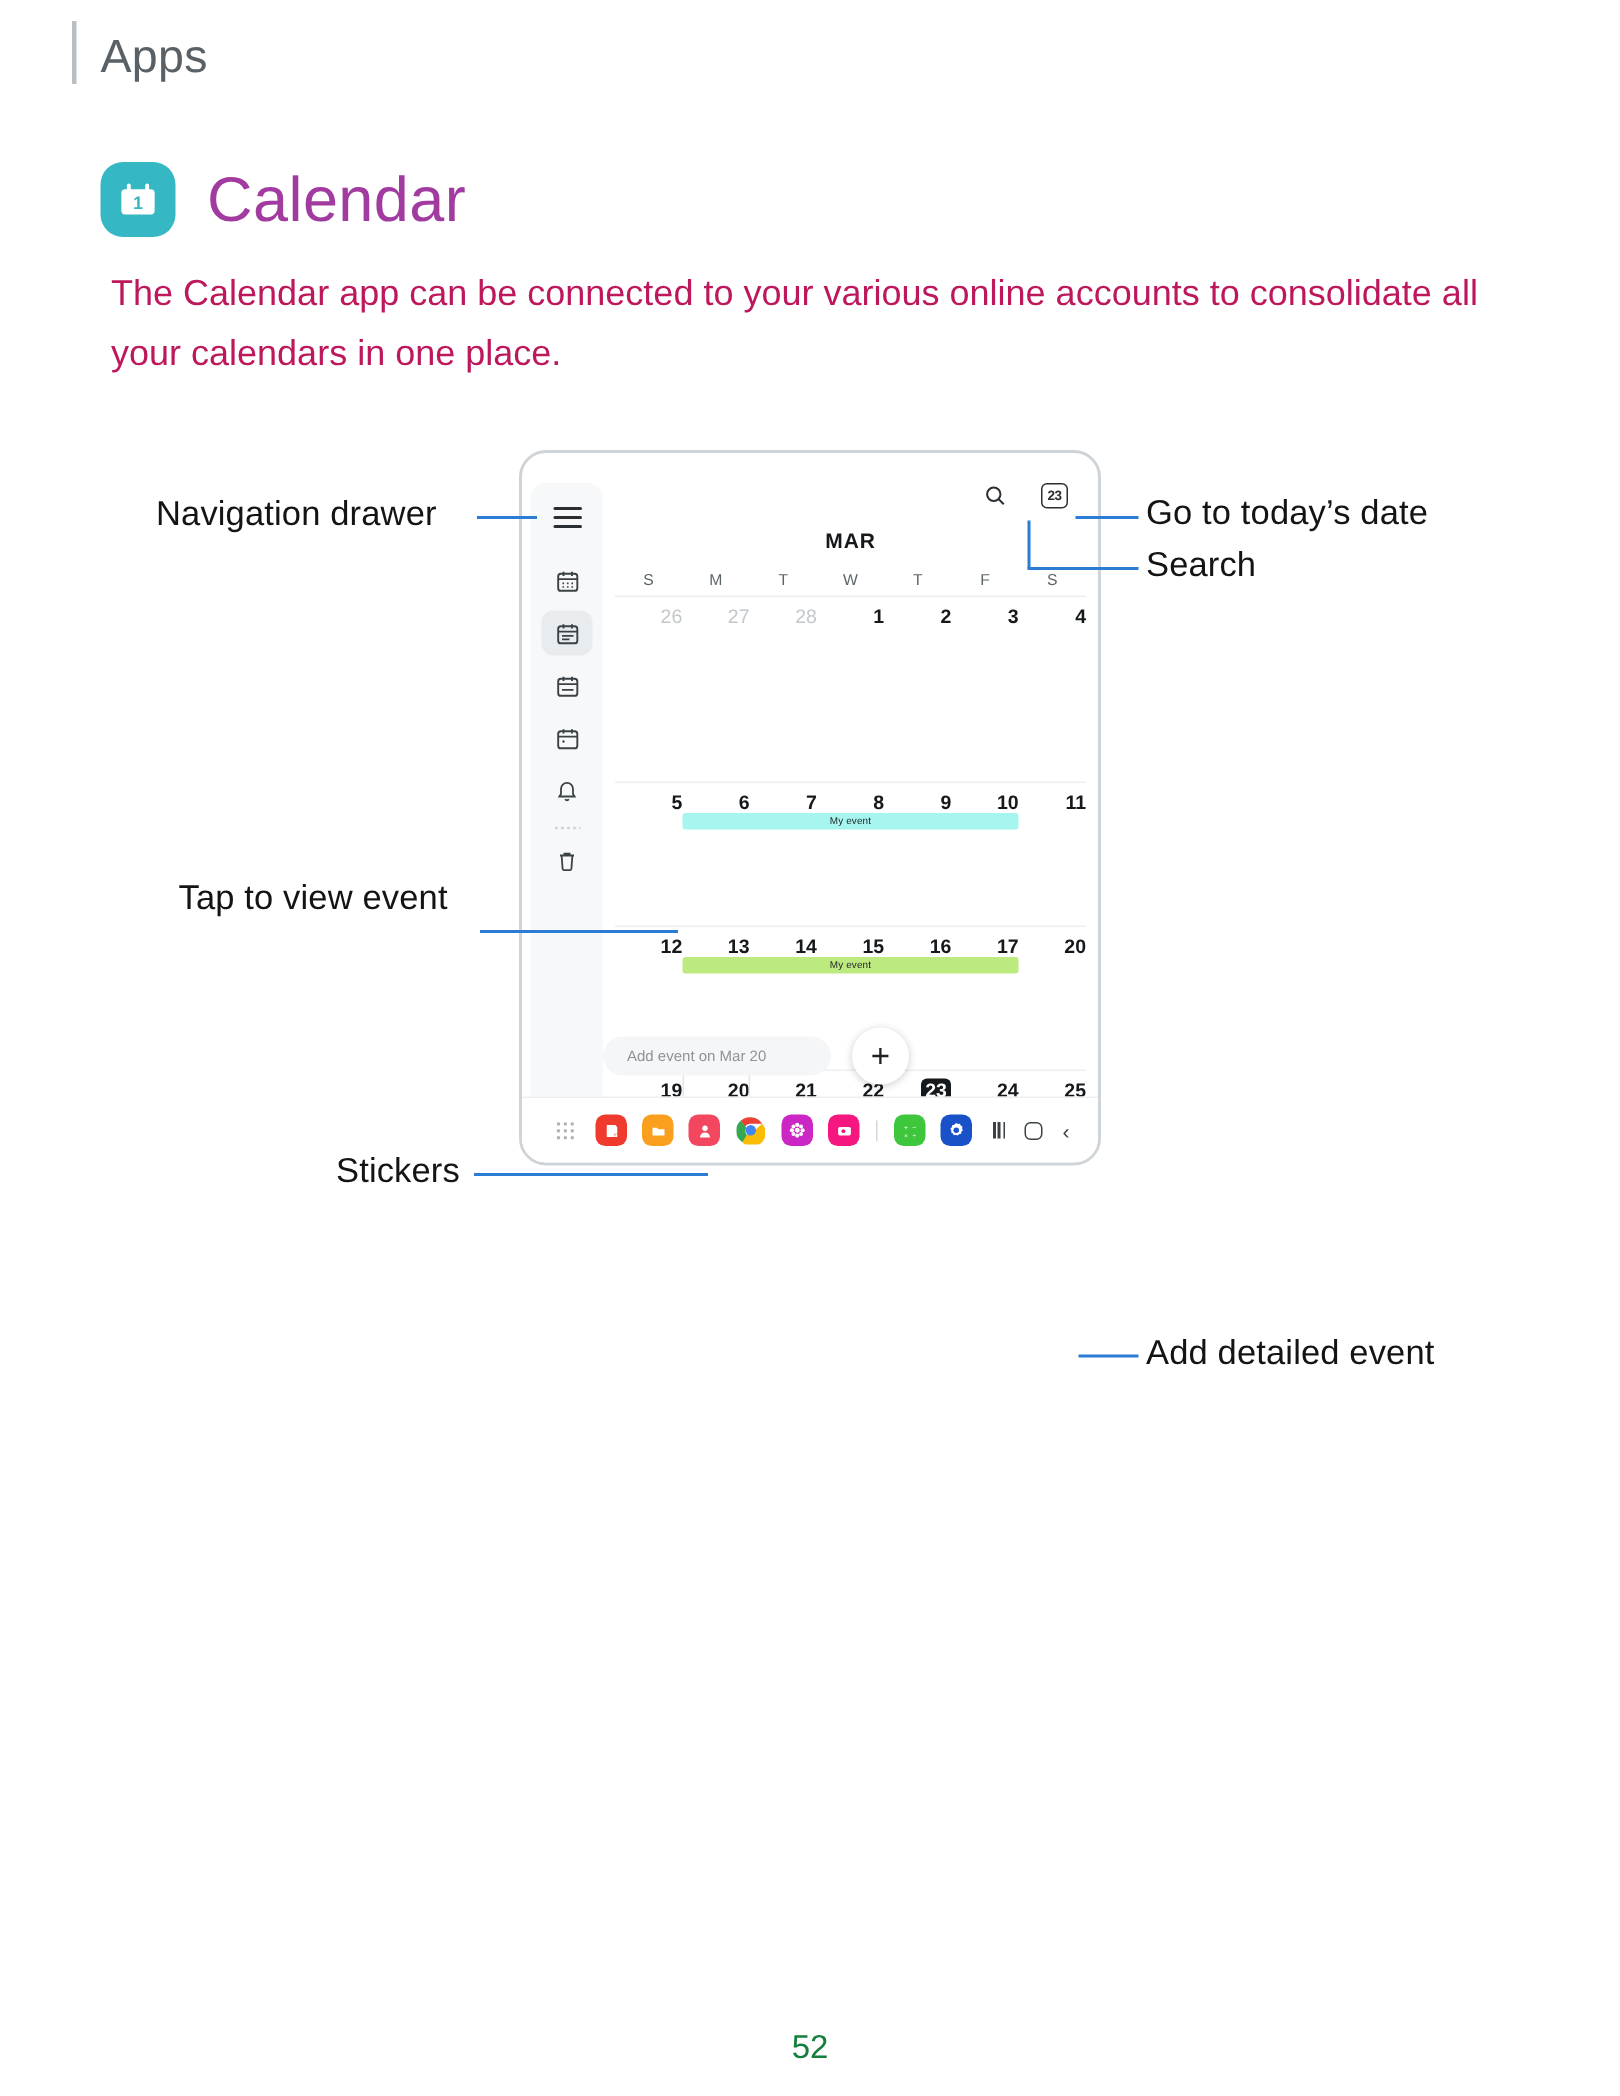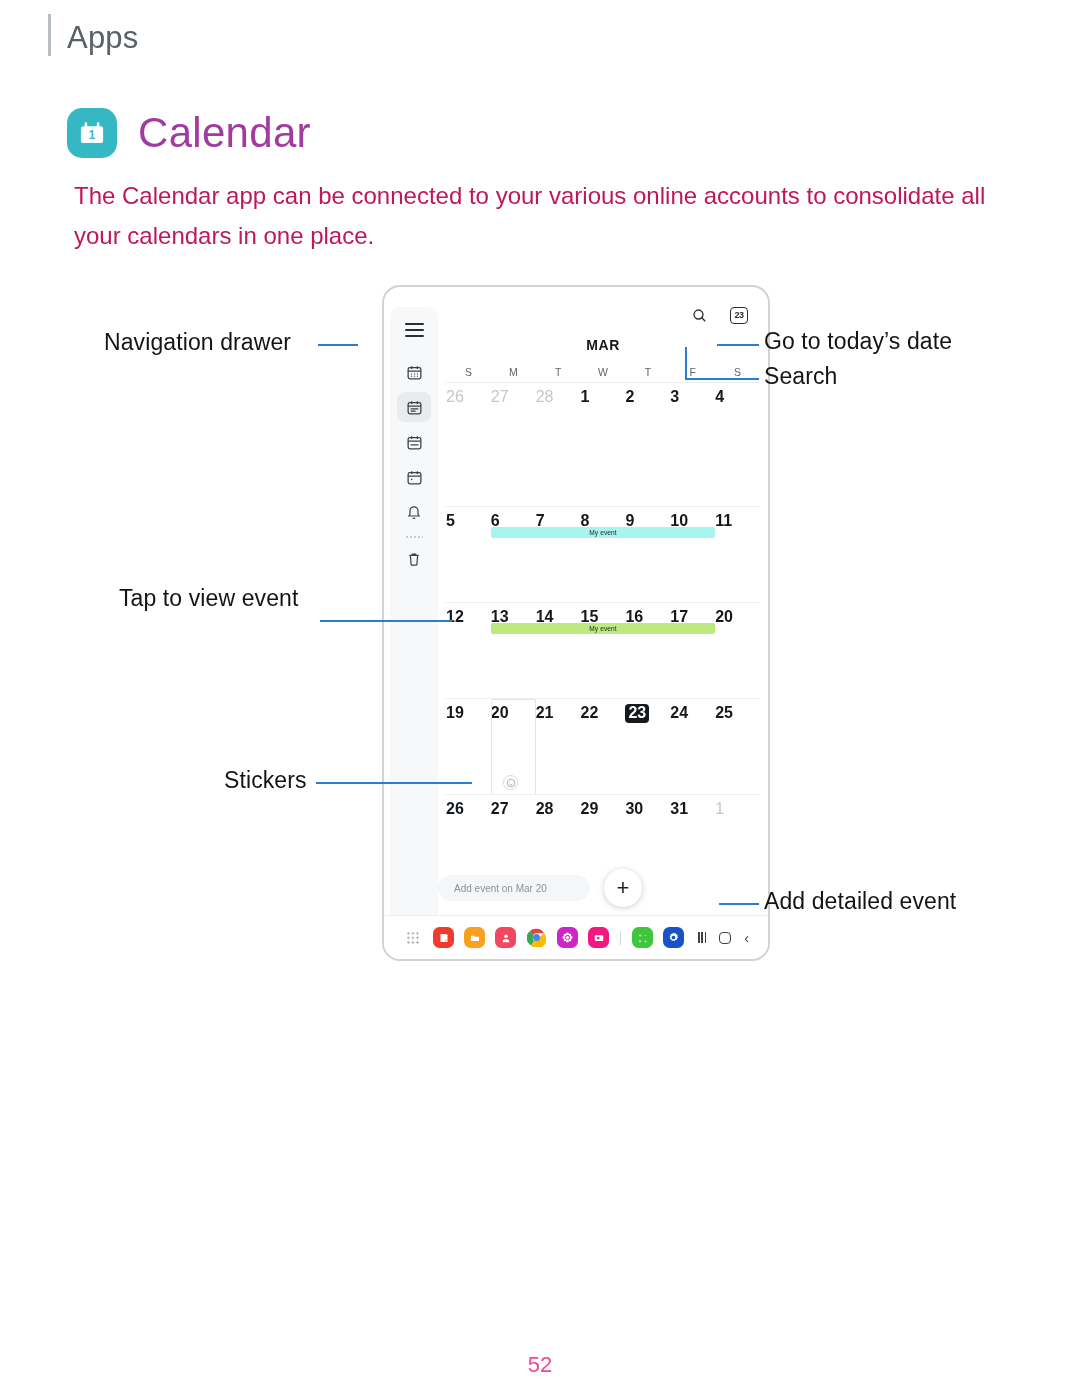--- a/index.html
+++ b/index.html
@@ -42,24 +42,24 @@
   }
 
   
   .intro {
     position: absolute; left: 60px; top: 176px; width: 960px;
     font-size: 24px; line-height: 40px; color: #be185d; font-weight: 400; margin-left: 14px;
   }
 
   
   .device {
-    position: absolute; left: 346px; top: 285px;
-    width: 388px; height: 676px;
+    position: absolute; left: 346px; top: 300px;
+    width: 388px; height: 477px;
     border: 2px solid #cfd4d8; border-radius: 18px;
-    background: #ffffff; overflow: hidden; margin-left: 36px;
+    background: #ffffff; overflow: hidden;
   }
   .screen { position: absolute; inset: 0; display: flex; }
 
   
   .rail {
     width: 48px; background: #f6f8f9;
     margin: 20px 0 0 6px; border-radius: 10px;
     display: flex; flex-direction: column; align-items: center;
     padding-top: 8px;
   }
@@ -107,21 +107,21 @@
   }
   .weeks { margin-top: 4px; padding: 0 8px; }
   .week { position: relative; border-top: 1px solid #eceff1; height: 96px; }
   .week:first-child { height: 124px; }
   .week.r1 { height: 124px; }
   .nums {
     display: grid; grid-template-columns: repeat(7, 1fr);
     padding-top: 5px;
   }
   .nums b {
-    text-align: left; font-size: 16px; font-weight: 700; color: #15191c;
+    text-align: right; font-size: 13px; font-weight: 700; color: #15191c;
     display: block;
   }
   .nums b.dim { color: #c3c8cc; font-weight: 400; }
   .today-num {
     display: inline-block; background: #15191c; color: #ffffff;
     border-radius: 4px; padding: 1px 3px 1.5px 3px; line-height: 1;
     min-width: 15px;
   }
   .evt {
     position: absolute; height: 11px; border-radius: 2px;
@@ -187,21 +187,21 @@
   .lead { position: absolute; background: #2b7cd3; height: 2px; }
   .lead-v { position: absolute; background: #2b7cd3; width: 2px; }
 
   
   .foot-note {
     position: absolute; left: 0; right: 0; top: 1320px; text-align: center;
     font-size: 13.5px; color: #3a3a3a;
   }
   .page-num {
     position: absolute; left: 0; right: 0; top: 1352px; text-align: center;
-    font-size: 22px; color: #ec4899;
+    font-size: 22px; color: #15803d;
   }
 </style>
 </head>
 <body>
 
 <div class="page">
 
   <div class="crumb">
     <div class="crumb-rule"></div>
     <div class="crumb-text">Apps</div>

